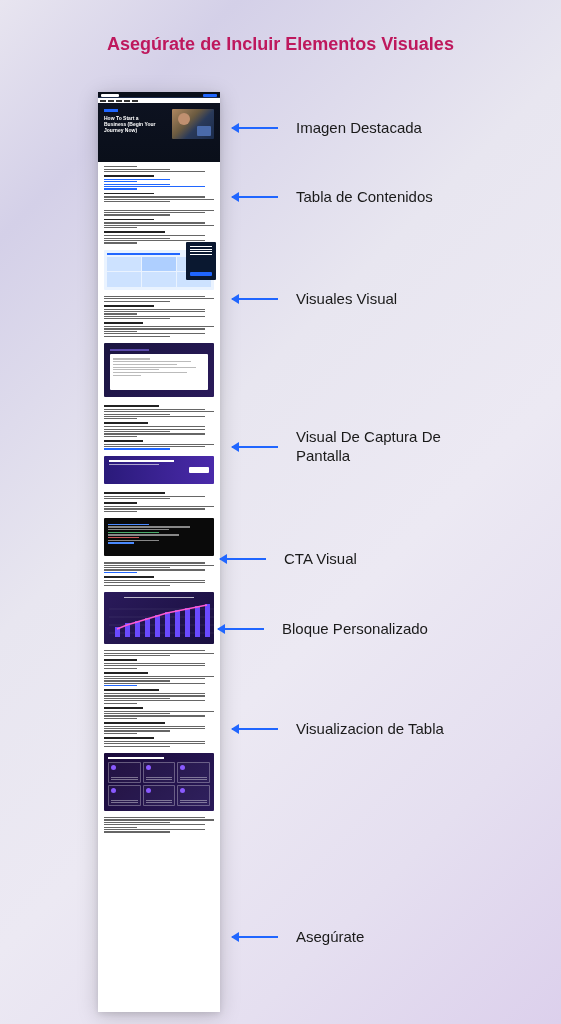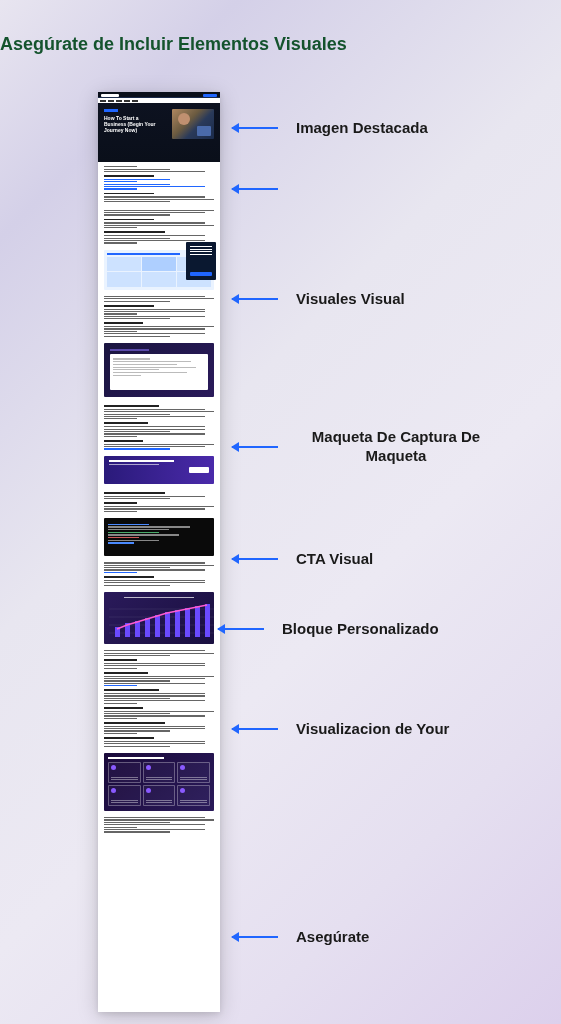--- a/index.html
+++ b/index.html
@@ -10,24 +10,24 @@
       background: linear-gradient(135deg, #e8e5f0 0%, #d4d0e8 15%, #e8e6f0 40%, #ece9f3 60%, #e5dff0 80%, #dcd0ec 100%);
       position: relative;
       overflow: hidden;
     }
 
     .title {
       position: absolute;
       top: 34px;
       left: 0;
       right: 0;
-      text-align: left;
+      text-align: center;
       font-size: 18px;
       font-weight: 700;
-      color: #14532d;
+      color: #be185d;
     }
 
     .column {
       position: absolute;
       top: 92px;
       left: 98px;
       width: 122px;
       height: 920px;
       background: #ffffff;
       box-shadow: 0 4px 20px rgba(0,0,0,0.18), 0 2px 6px rgba(0,0,0,0.1);
@@ -252,24 +252,23 @@
       left: -1px;
       top: 50%;
       transform: translateY(-50%);
       border-right: 8px solid #2066ff;
       border-top: 5px solid transparent;
       border-bottom: 5px solid transparent;
     }
     .anno .lbl {
       font-size: 15px;
       color: #1a1a1a;
-      font-weight: 700;
+      font-weight: 400;
       white-space: nowrap;
       line-height: 1.25;
-      text-align: center;
     }
     .anno .lbl.wrap { white-space: normal; width: 200px; }
   </style>
 </head>
 <body>
 
 <div class="title">Asegúrate de Incluir Elementos Visuales</div>
 
 <div class="column">
 
@@ -510,38 +509,39 @@
 
 </div>
 
 <div id="anno-container">
     <div class="anno" style="left: 232px; top: 119px;">
       <div class="arrow"></div>
       <div class="lbl">Imagen Destacada</div>
     </div>
     <div class="anno" style="left: 232px; top: 188px;">
       <div class="arrow"></div>
+      <div class="lbl">Tabla de Contenidos</div>
     </div>
     <div class="anno" style="left: 232px; top: 290px;">
       <div class="arrow"></div>
       <div class="lbl">Visuales Visual</div>
     </div>
     <div class="anno" style="left: 232px; top: 428px;">
       <div class="arrow"></div>
-      <div class="lbl wrap">Maqueta De Captura De Maqueta</div>
-    </div>
-    <div class="anno" style="left: 232px; top: 550px;">
+      <div class="lbl wrap">Visual De Captura De Pantalla</div>
+    </div>
+    <div class="anno" style="left: 220px; top: 550px;">
       <div class="arrow"></div>
       <div class="lbl">CTA Visual</div>
     </div>
     <div class="anno" style="left: 218px; top: 620px;">
       <div class="arrow"></div>
       <div class="lbl">Bloque Personalizado</div>
     </div>
     <div class="anno" style="left: 232px; top: 720px;">
       <div class="arrow"></div>
-      <div class="lbl">Visualizacion de Your</div>
+      <div class="lbl">Visualizacion de Tabla</div>
     </div>
     <div class="anno" style="left: 232px; top: 928px;">
       <div class="arrow"></div>
       <div class="lbl">Asegúrate</div>
     </div>
   </div>
 
 </body></html>

